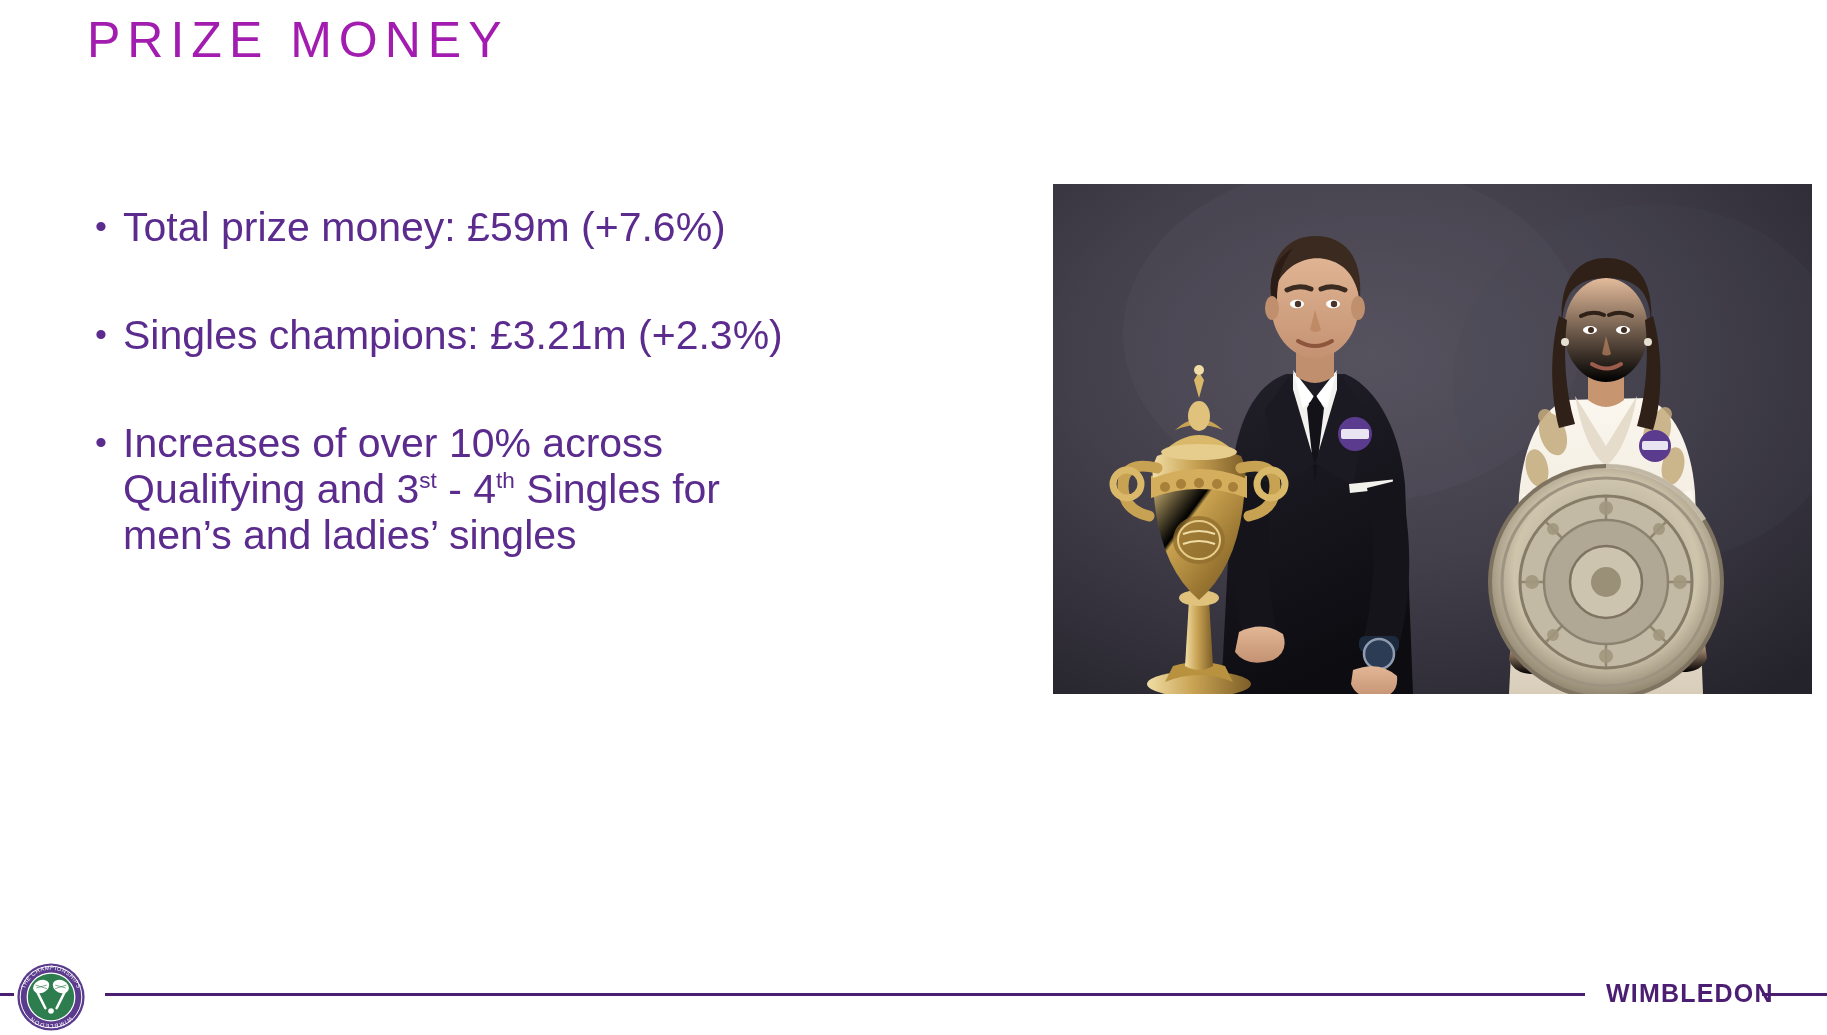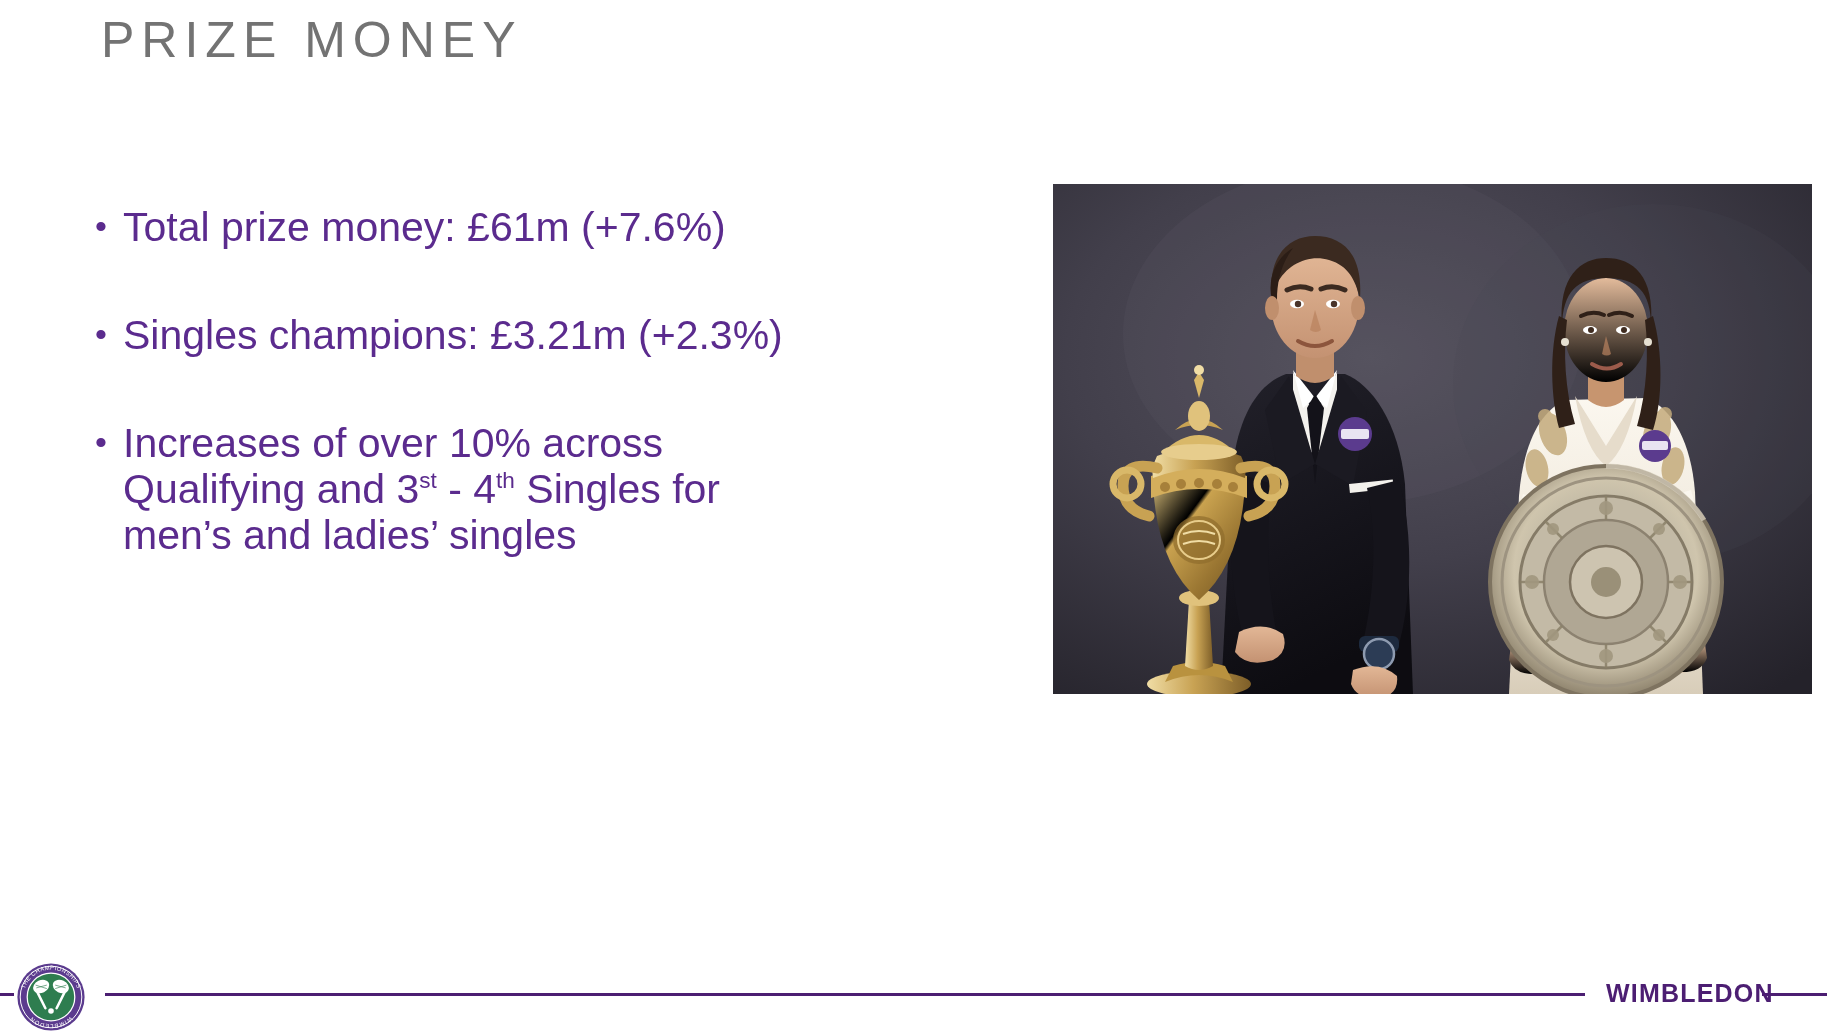--- a/index.html
+++ b/index.html
@@ -16,26 +16,26 @@
     position: relative;
     width: 1827px;
     height: 1035px;
     background: #ffffff;
     overflow: hidden;
   }
 
   
   .slide-title {
     position: absolute;
-    left: 101px;
+    left: 87px;
     top: 12px;
     font-size: 50px;
     font-weight: 400;
     letter-spacing: 7px;
-    color: #737373;
+    color: #a21caf;
     white-space: nowrap;
     line-height: 1.15;
   }
 
   
   .body-block {
     position: absolute;
     left: 95px;
     top: 205px;
     width: 790px;
@@ -125,21 +125,21 @@
 
 <div class="slide">
 
   <div class="slide-title">PRIZE MONEY</div>
 
   <div class="body-block">
 
     <div class="bullet-row">
       <span class="bullet-dot">•</span>
       <span class="bullet-text">
-        <span class="bullet-line">Total prize money: £61m (+7.6%)</span>
+        <span class="bullet-line">Total prize money: £59m (+7.6%)</span>
       </span>
     </div>
 
     <div class="bullet-row">
       <span class="bullet-dot">•</span>
       <span class="bullet-text">
         <span class="bullet-line">Singles champions: £3.21m (+2.3%)</span>
       </span>
     </div>
 

